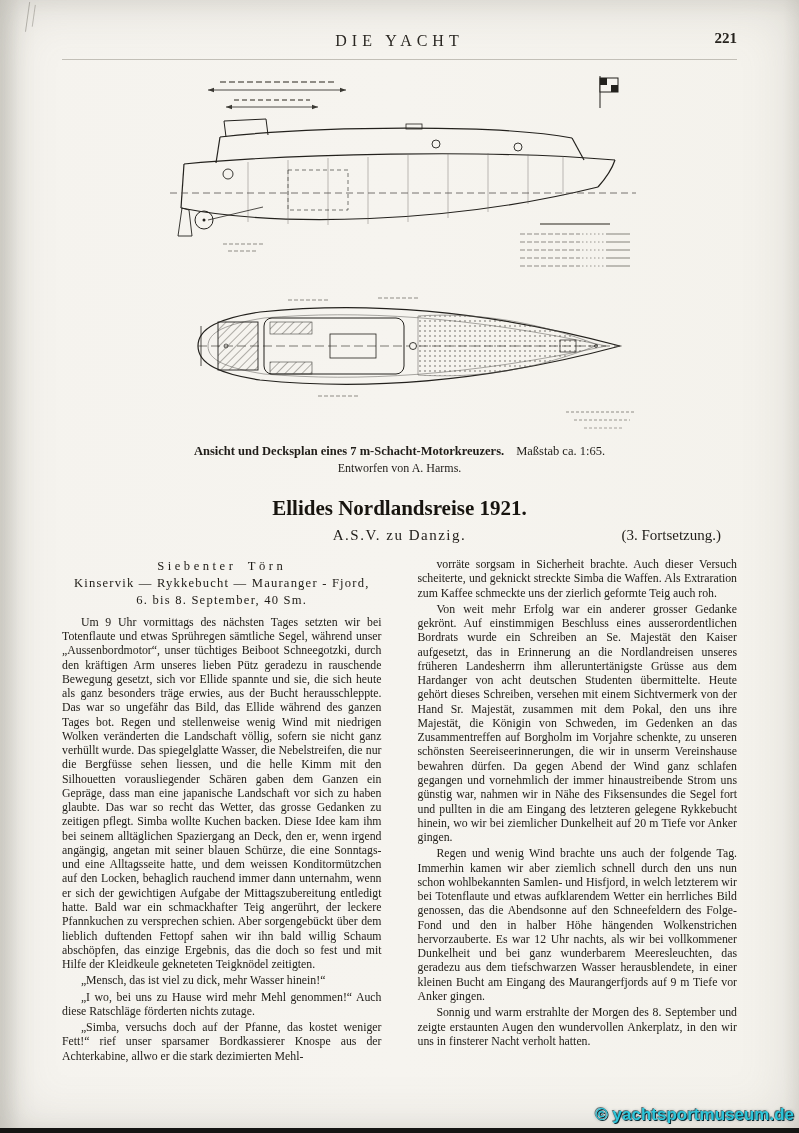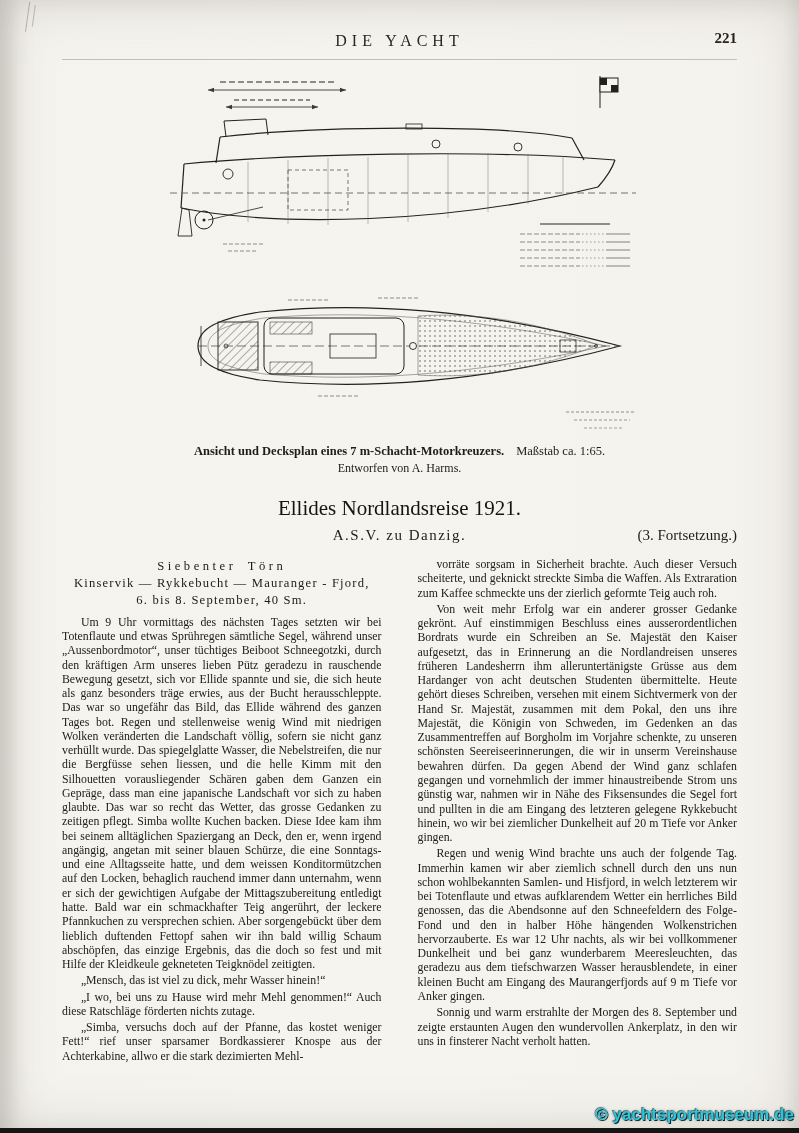--- a/index.html
+++ b/index.html
@@ -27,24 +27,24 @@
 
   
   .figure{width:500px;margin:14px auto 0;transform:translateX(18px);}
   .figure svg{display:block;}
   .fig-caption{text-align:center;font-size:12.5px;margin-top:2px;}
   .cap-bold{font-weight:bold;}
   .cap-normal{margin-left:12px;}
   .fig-caption2{text-align:center;font-size:12px;margin-top:2px;}
 
   
-  .article-title{margin:20px 0 0;text-align:center;font-size:21px;font-weight:normal;color:#17140f;}
+  .article-title{margin:20px 0 0;text-align:center;font-size:21px;font-weight:bold;color:#17140f;}
   .subrow{position:relative;margin:6px 62px 0;text-align:center;font-size:15px;height:18px;}
   .subtitle{letter-spacing:1.5px;}
-  .continuation{position:absolute;right:0;top:0;font-family:Liberation Serif, serif;}
+  .continuation{position:absolute;right:16px;top:0;font-family:Liberation Serif, serif;}
 
   
   .columns{display:flex;gap:36px;margin:12px 62px 0;height:534px;overflow:hidden;
     text-align:justify;font-size:11.8px;line-height:1.21;color:#23201b;}
   .col{flex:1;min-width:0;hyphens:auto;}
   .col-heading{text-align:center;font-size:12.6px;margin:2px 0 6px;color:#1e1b16;}
   .h-l1{letter-spacing:3.5px;word-spacing:5px;}
   .h-l2{letter-spacing:1.2px;margin-top:2px;}
   .h-l3{letter-spacing:1.2px;margin-top:2px;}
   .para{margin:2px 0 0;text-indent:1.6em;}

